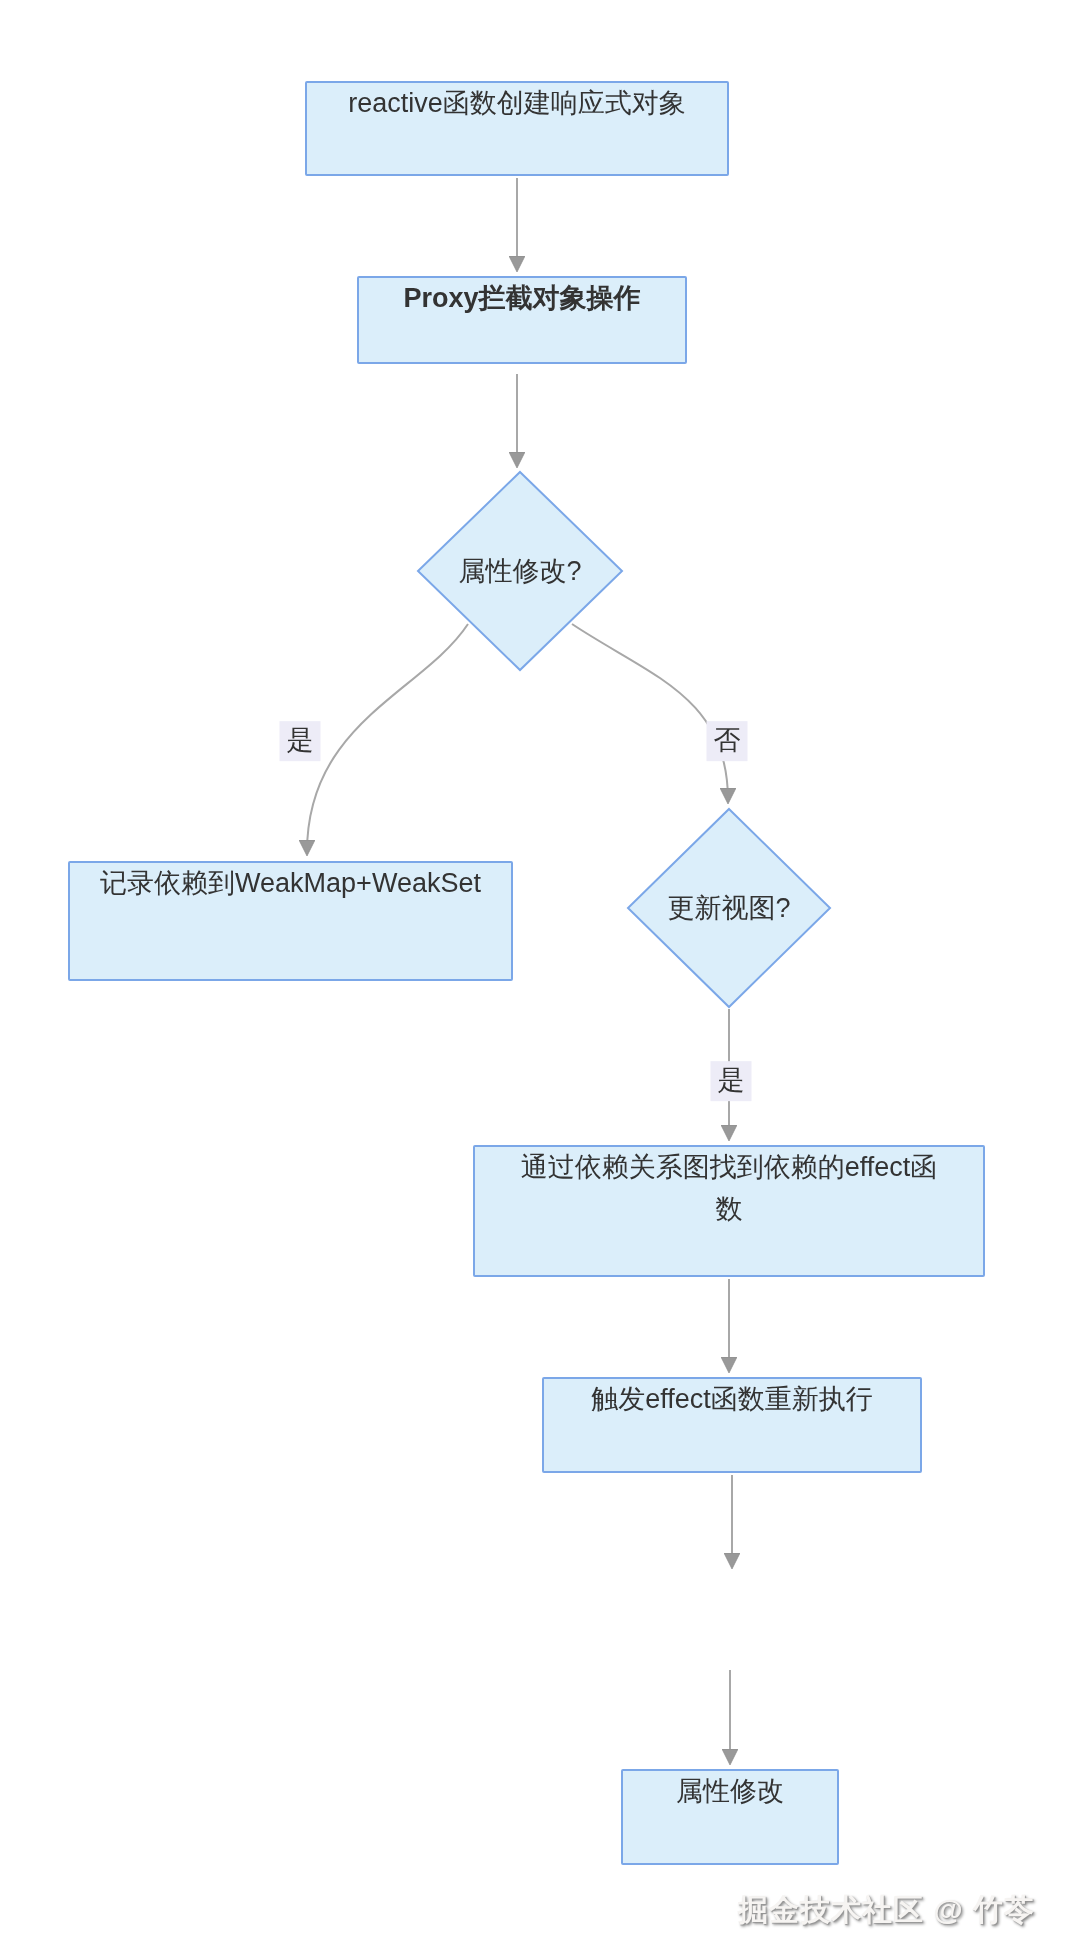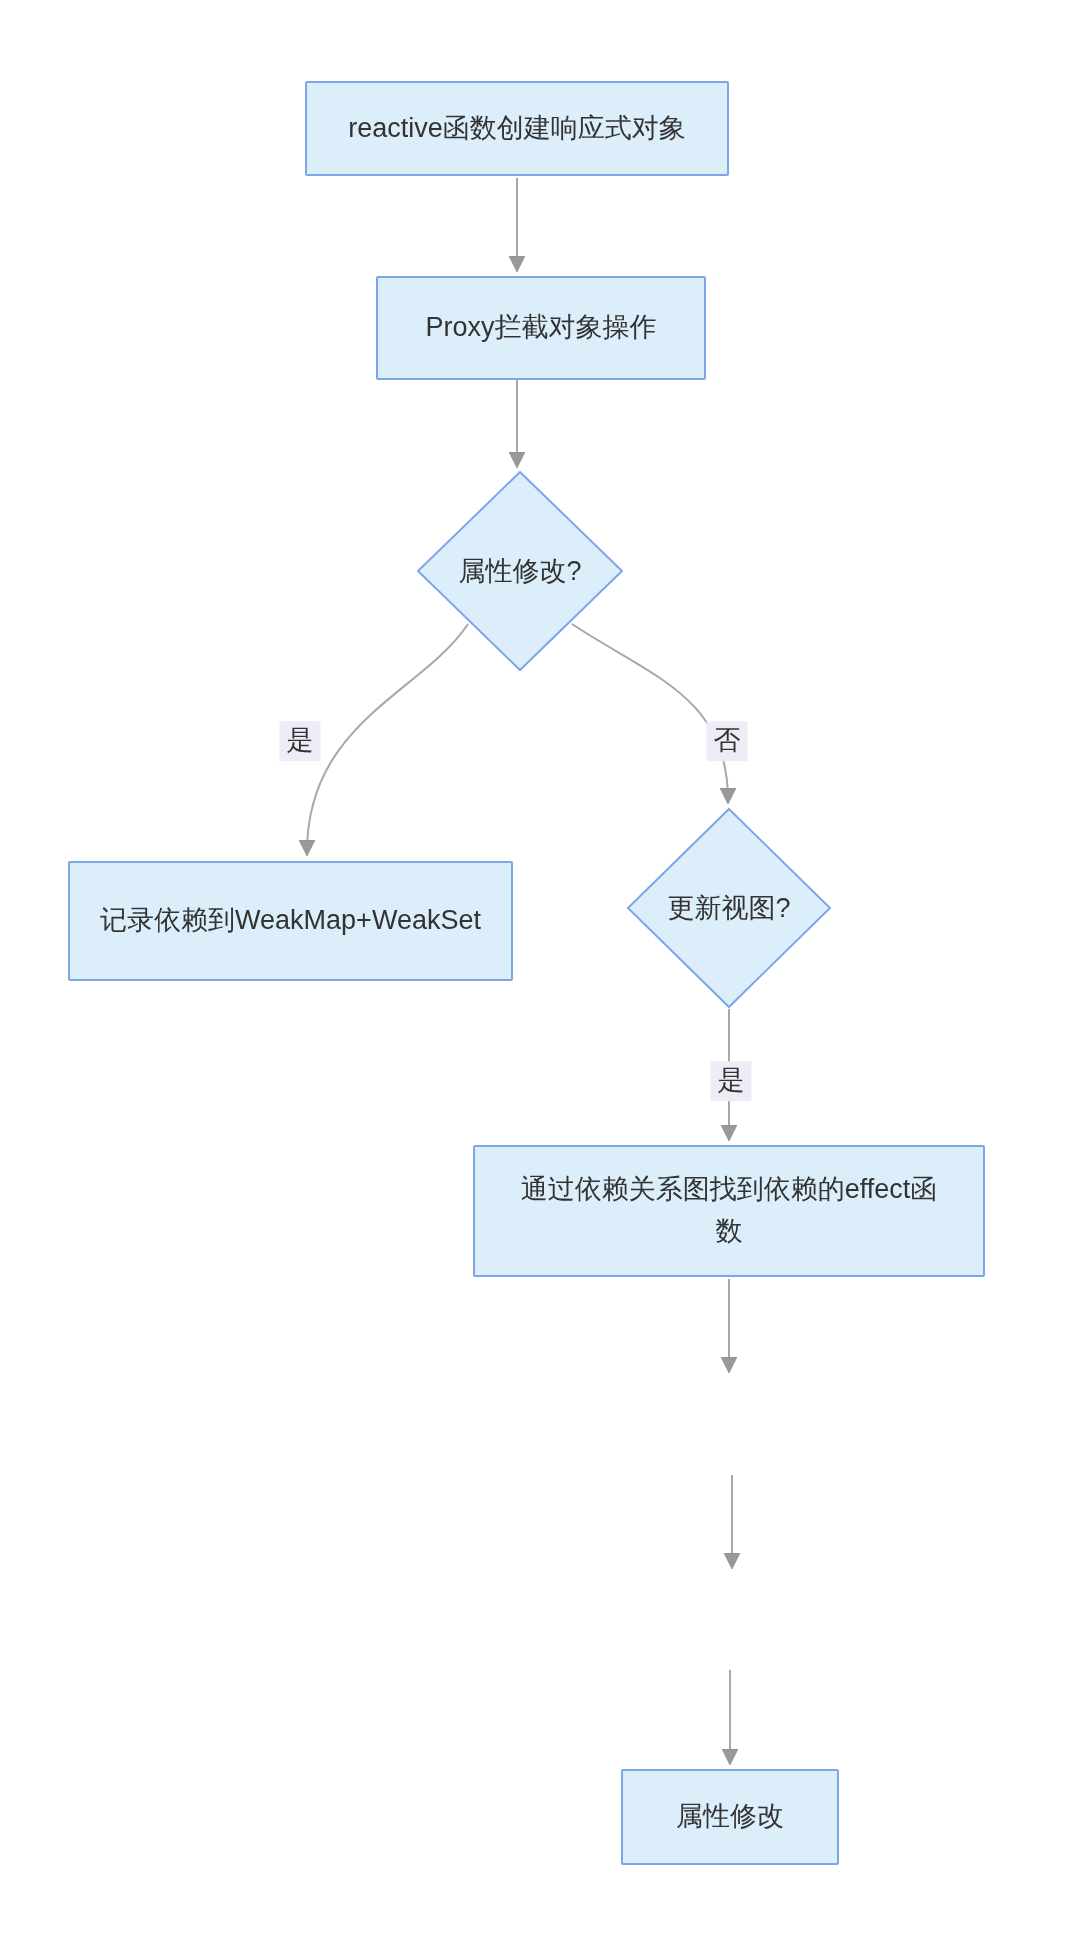--- a/index.html
+++ b/index.html
@@ -36,21 +36,20 @@
   .node {
     position: absolute;
     box-sizing: border-box;
     background: #dbeefa;
     border: 2px solid #7ba7e8;
     border-radius: 2px;
     color: #333333;
     font-size: 27px;
     line-height: 1.55;
     display: flex;
-    align-items: center;
     justify-content: center;
     text-align: center;
     word-break: break-word;
   }
   .diamond-text {
     position: absolute;
     transform: translate(-50%, -50%);
     color: #333333;
     font-size: 27px;
     white-space: nowrap;
@@ -98,21 +97,21 @@
     <path class="edge" d="M730,1670 L730,1761" marker-end="url(#arrowhead)"></path>
 
     <polygon class="diamond" points="520,472 622,571 520,670 418,571"></polygon>
     <polygon class="diamond" points="729,809 830,908 729,1007 628,908"></polygon>
   </svg>
 
   <div class="node" style="left:305px; top:81px; width:424px; height:95px;">
     <span>reactive函数创建响应式对象</span>
   </div>
 
-  <div class="node" style="left:376px; top:276px; width:330px; height:104px;">
+  <div class="node" style="left:357px; top:276px; width:330px; height:88px;font-weight:bold;">
     <span>Proxy拦截对象操作</span>
   </div>
 
   <div class="diamond-text" style="left:520px; top:571px;">属性修改?</div>
 
   <div class="edge-label" style="left:300px; top:741px;">是</div>
 
   <div class="edge-label" style="left:727px; top:741px;">否</div>
 
   <div class="node" style="left:68px; top:861px; width:445px; height:120px;">
@@ -120,20 +119,24 @@
   </div>
 
   <div class="diamond-text" style="left:729px; top:908px;">更新视图?</div>
 
   <div class="edge-label" style="left:731px; top:1081px;">是</div>
 
   <div class="node" style="left:473px; top:1145px; width:512px; height:132px; padding:0 44px;">
     <span>通过依赖关系图找到依赖的effect函数</span>
   </div>
 
+  <div class="node" style="left:542px; top:1377px; width:380px; height:96px;">
+    <span>触发effect函数重新执行</span>
+  </div>
 
 
   <div class="node" style="left:621px; top:1769px; width:218px; height:96px;">
     <span>属性修改</span>
   </div>
 
+  <div class="watermark">掘金技术社区 @ 竹苓</div>
 
 </div>
 
 </body></html>

